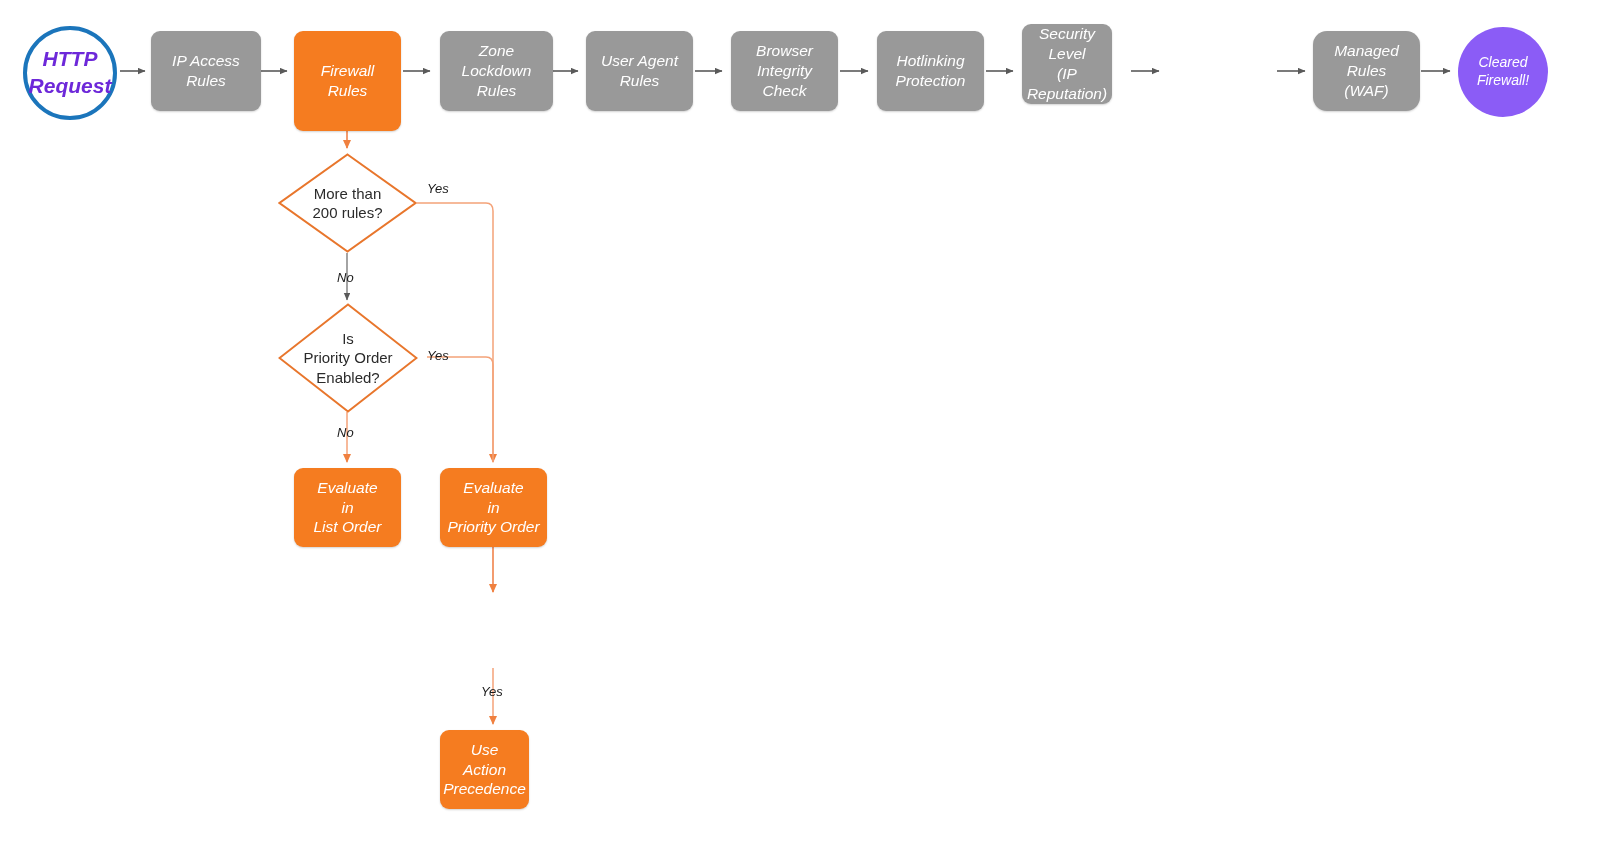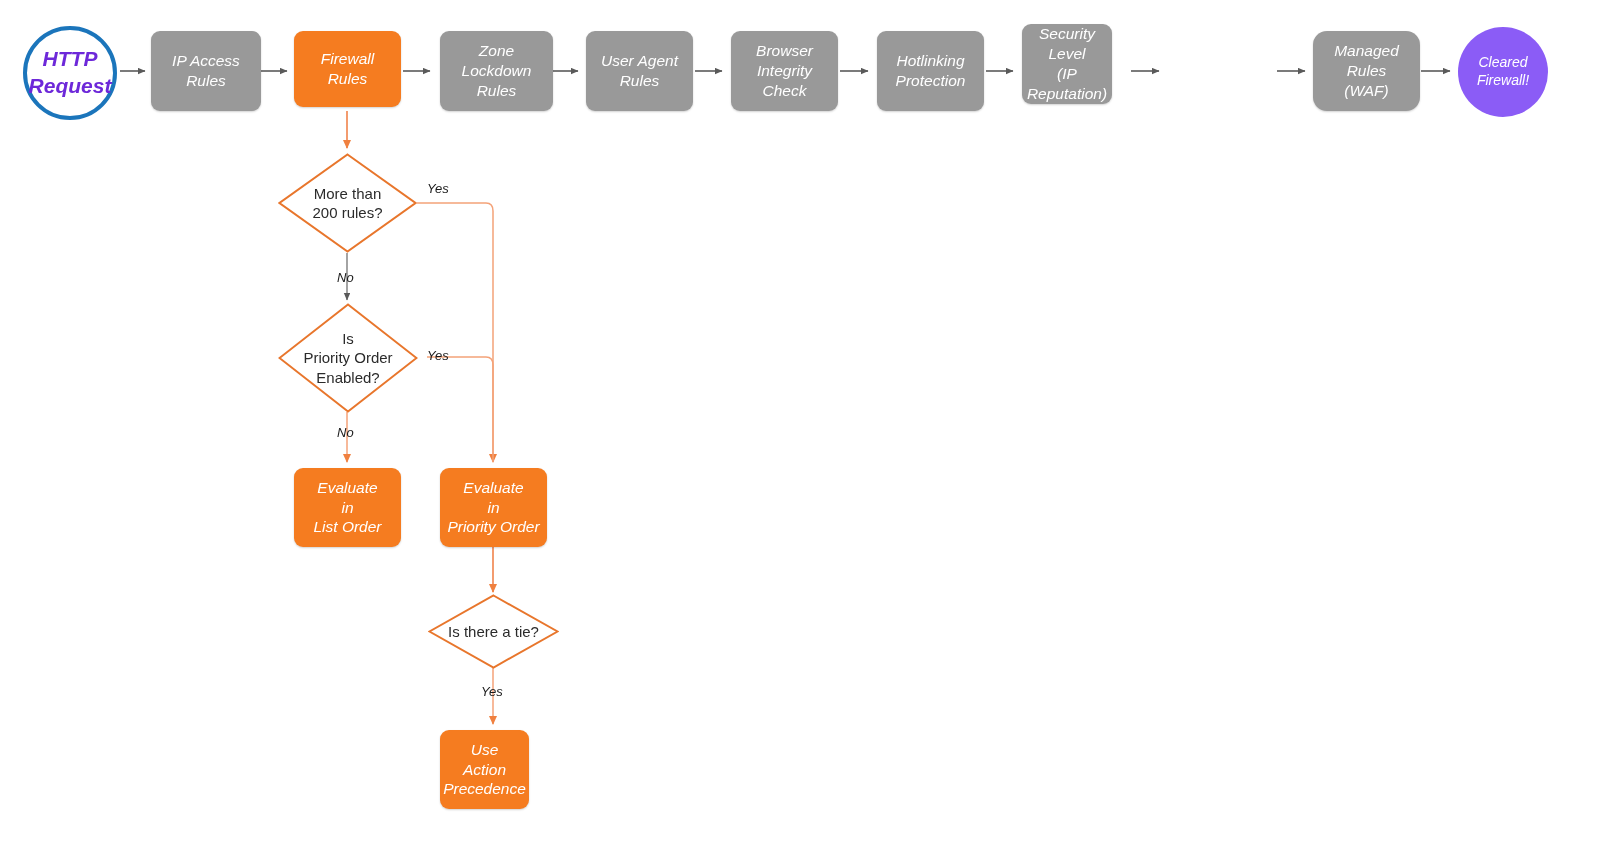--- a/index.html
+++ b/index.html
@@ -159,21 +159,21 @@
   <div class="node circle outline" style="left:23px; top:26px; width:94px; height:94px;">
     <span class="label">HTTP
 Request</span>
   </div>
 
   <div class="node box grey" style="left:151px; top:31px; width:110px; height:80px;">
     <span class="label">IP Access
 Rules</span>
   </div>
 
-  <div class="node box orange" style="left:294px; top:31px; width:107px; height:76px;">
+  <div class="node box orange" style="left:294px; top:31px; width:107px; height:100px;">
     <span class="label">Firewall
 Rules</span>
   </div>
 
   <div class="node box grey" style="left:440px; top:31px; width:113px; height:80px;">
     <span class="label">Zone
 Lockdown
 Rules</span>
   </div>
 
@@ -221,26 +221,20 @@
 
   <div class="node diamond" style="left:278px; top:303px; width:140px; height:110px;">
     <svg class="dshape" viewBox="0 0 140 110" preserveAspectRatio="none">
       <polygon points="70,1.5 138.5,55 70,108.5 1.5,55" fill="#ffffff" stroke="#e8762c" stroke-width="2"></polygon>
     </svg>
     <span class="label">Is
 Priority Order
 Enabled?</span>
   </div>
 
-  <div class="node diamond" style="left:428px; top:594px; width:131px; height:75px;">
-    <svg class="dshape" viewBox="0 0 131 75" preserveAspectRatio="none">
-      <polygon points="65.5,1.5 129.5,37.5 65.5,73.5 1.5,37.5" fill="#ffffff" stroke="#e8762c" stroke-width="2"></polygon>
-    </svg>
-    <span class="label">Is there a tie?</span>
-  </div>
 
   <div class="node box orange" style="left:294px; top:468px; width:107px; height:79px;">
     <span class="label">Evaluate
 in
 List Order</span>
   </div>
 
   <div class="node box orange" style="left:440px; top:468px; width:107px; height:79px;">
     <span class="label">Evaluate
 in

